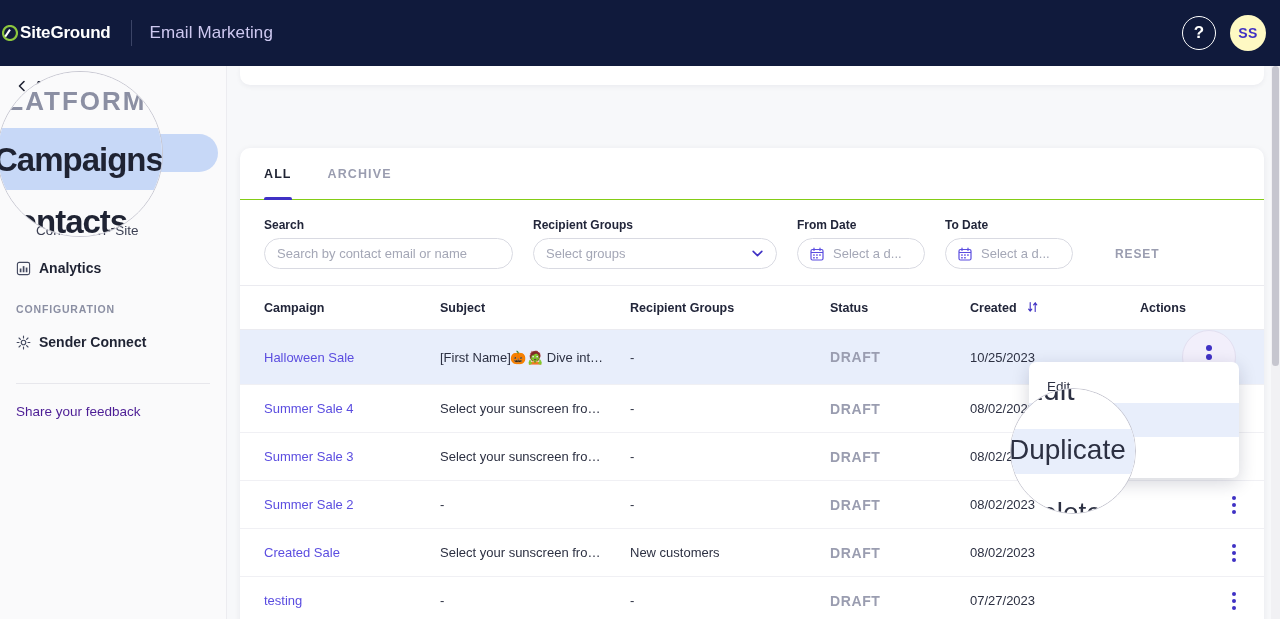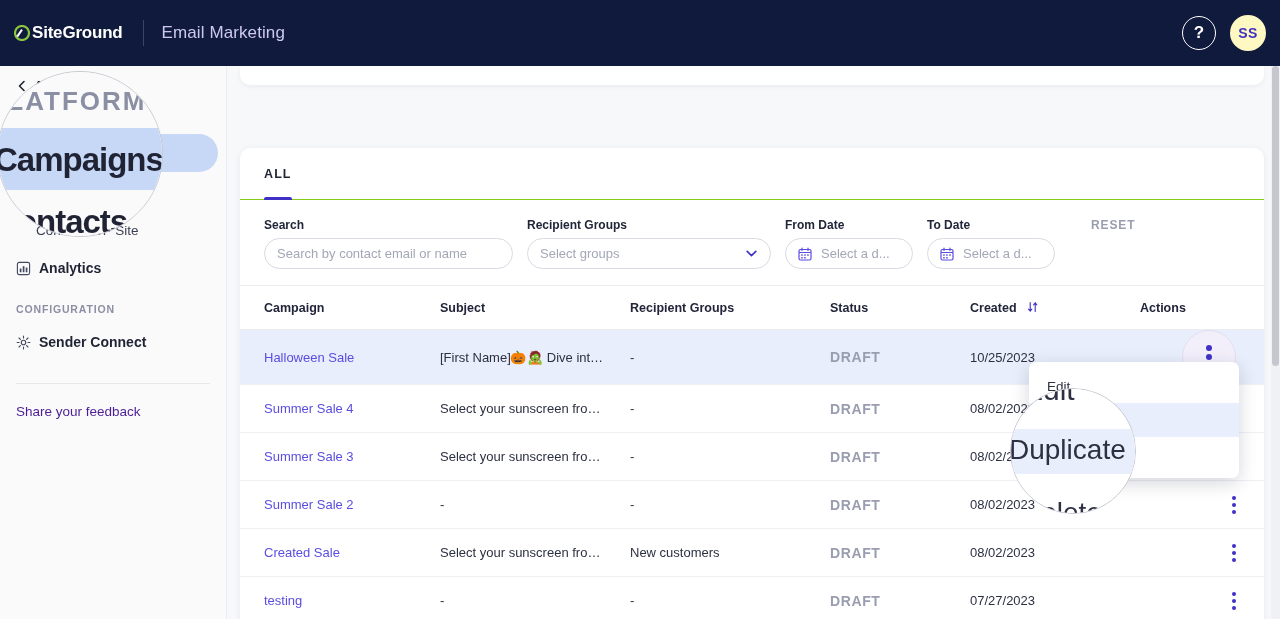--- a/index.html
+++ b/index.html
@@ -11,21 +11,21 @@
   }
 
   
   .topbar {
     position: absolute; top: 0; left: 0;
     width: 1280px; height: 66px;
     background: #101a3c;
     display: flex; align-items: center;
     z-index: 60;
   }
-  .brand { display: flex; align-items: center; margin-left: 14px; }
+  .brand { display: flex; align-items: center; margin-left: 2px; }
   .brand-logo-icon { width: 16px; height: 16px; flex: 0 0 auto; }
   .brand-name {
     color: #ffffff; font-size: 17px; font-weight: 700;
     letter-spacing: -0.2px; margin-left: 2px;
   }
   .brand-divider {
     width: 1px; height: 26px; background: #3b4466;
     margin: 0 18px 0 20px;
   }
   .app-title {
@@ -130,21 +130,21 @@
   }
   .tab:first-child { padding-left: 0; padding-right: 22px; }
   .tab.active { color: #1f2333; }
   .tab.active::after {
     content: ""; position: absolute; left: 0; right: 22px; bottom: -1px;
     height: 3px; background: #3f31c4; border-radius: 2px 2px 0 0;
   }
 
   
   .filters {
-    display: flex; gap: 14px;
+    display: flex; align-items: flex-end; gap: 20px;
     padding: 18px 24px 16px 24px;
     border-bottom: 1px solid #ebebf0;
   }
   .field-label {
     font-size: 12px; font-weight: 700; color: #22263a; margin-bottom: 6px;
   }
   .input-box {
     height: 31px; border: 1px solid #d9dae2; border-radius: 16px;
     display: flex; align-items: center; padding: 0 12px;
     font-size: 13px; color: #a4a7b6; background: #fff;
@@ -306,20 +306,21 @@
 </div>
 
 <div class="main">
   <div class="top-card-stub"></div>
   <div class="page-title">Manage Campaigns</div>
 
   <div class="panel">
 
     <div class="tabs">
       <div class="tab active">ALL</div>
+      <div class="tab">ARCHIVE</div>
     </div>
 
     <div class="filters">
       <div>
         <div class="field-label">Search</div>
         <div class="input-box f-search">Search by contact email or name</div>
       </div>
 
       <div>
         <div class="field-label">Recipient Groups</div>

